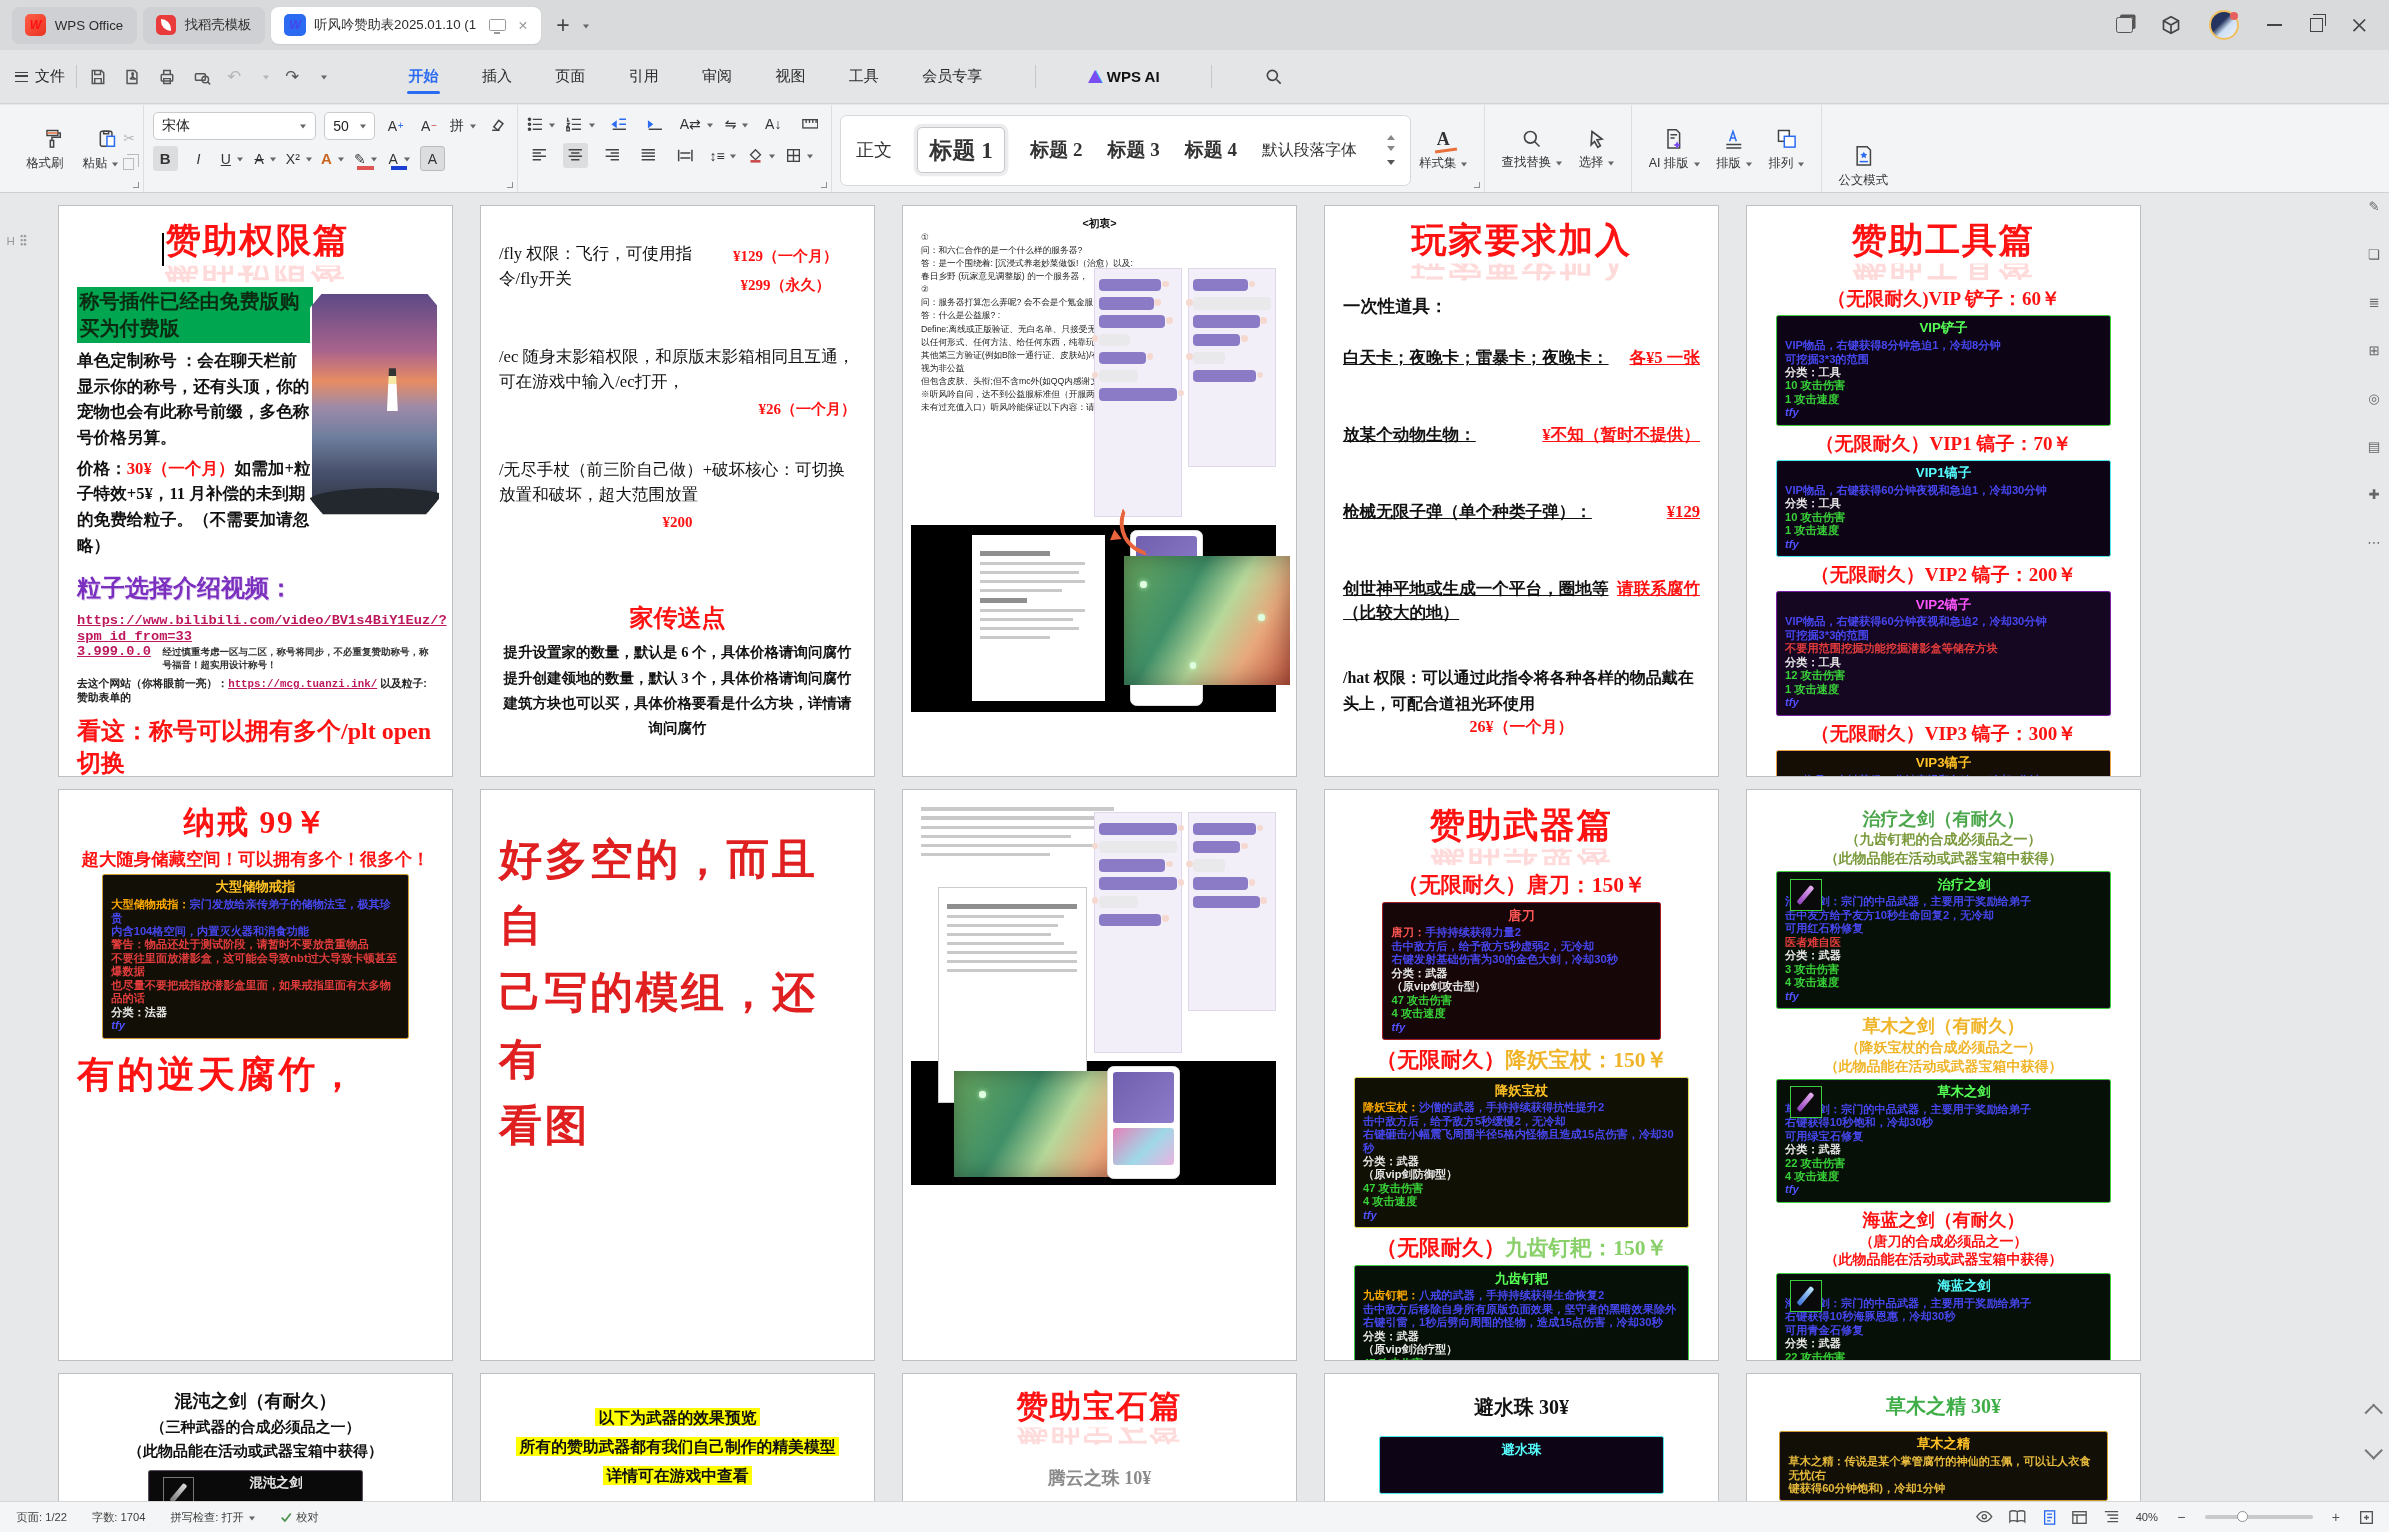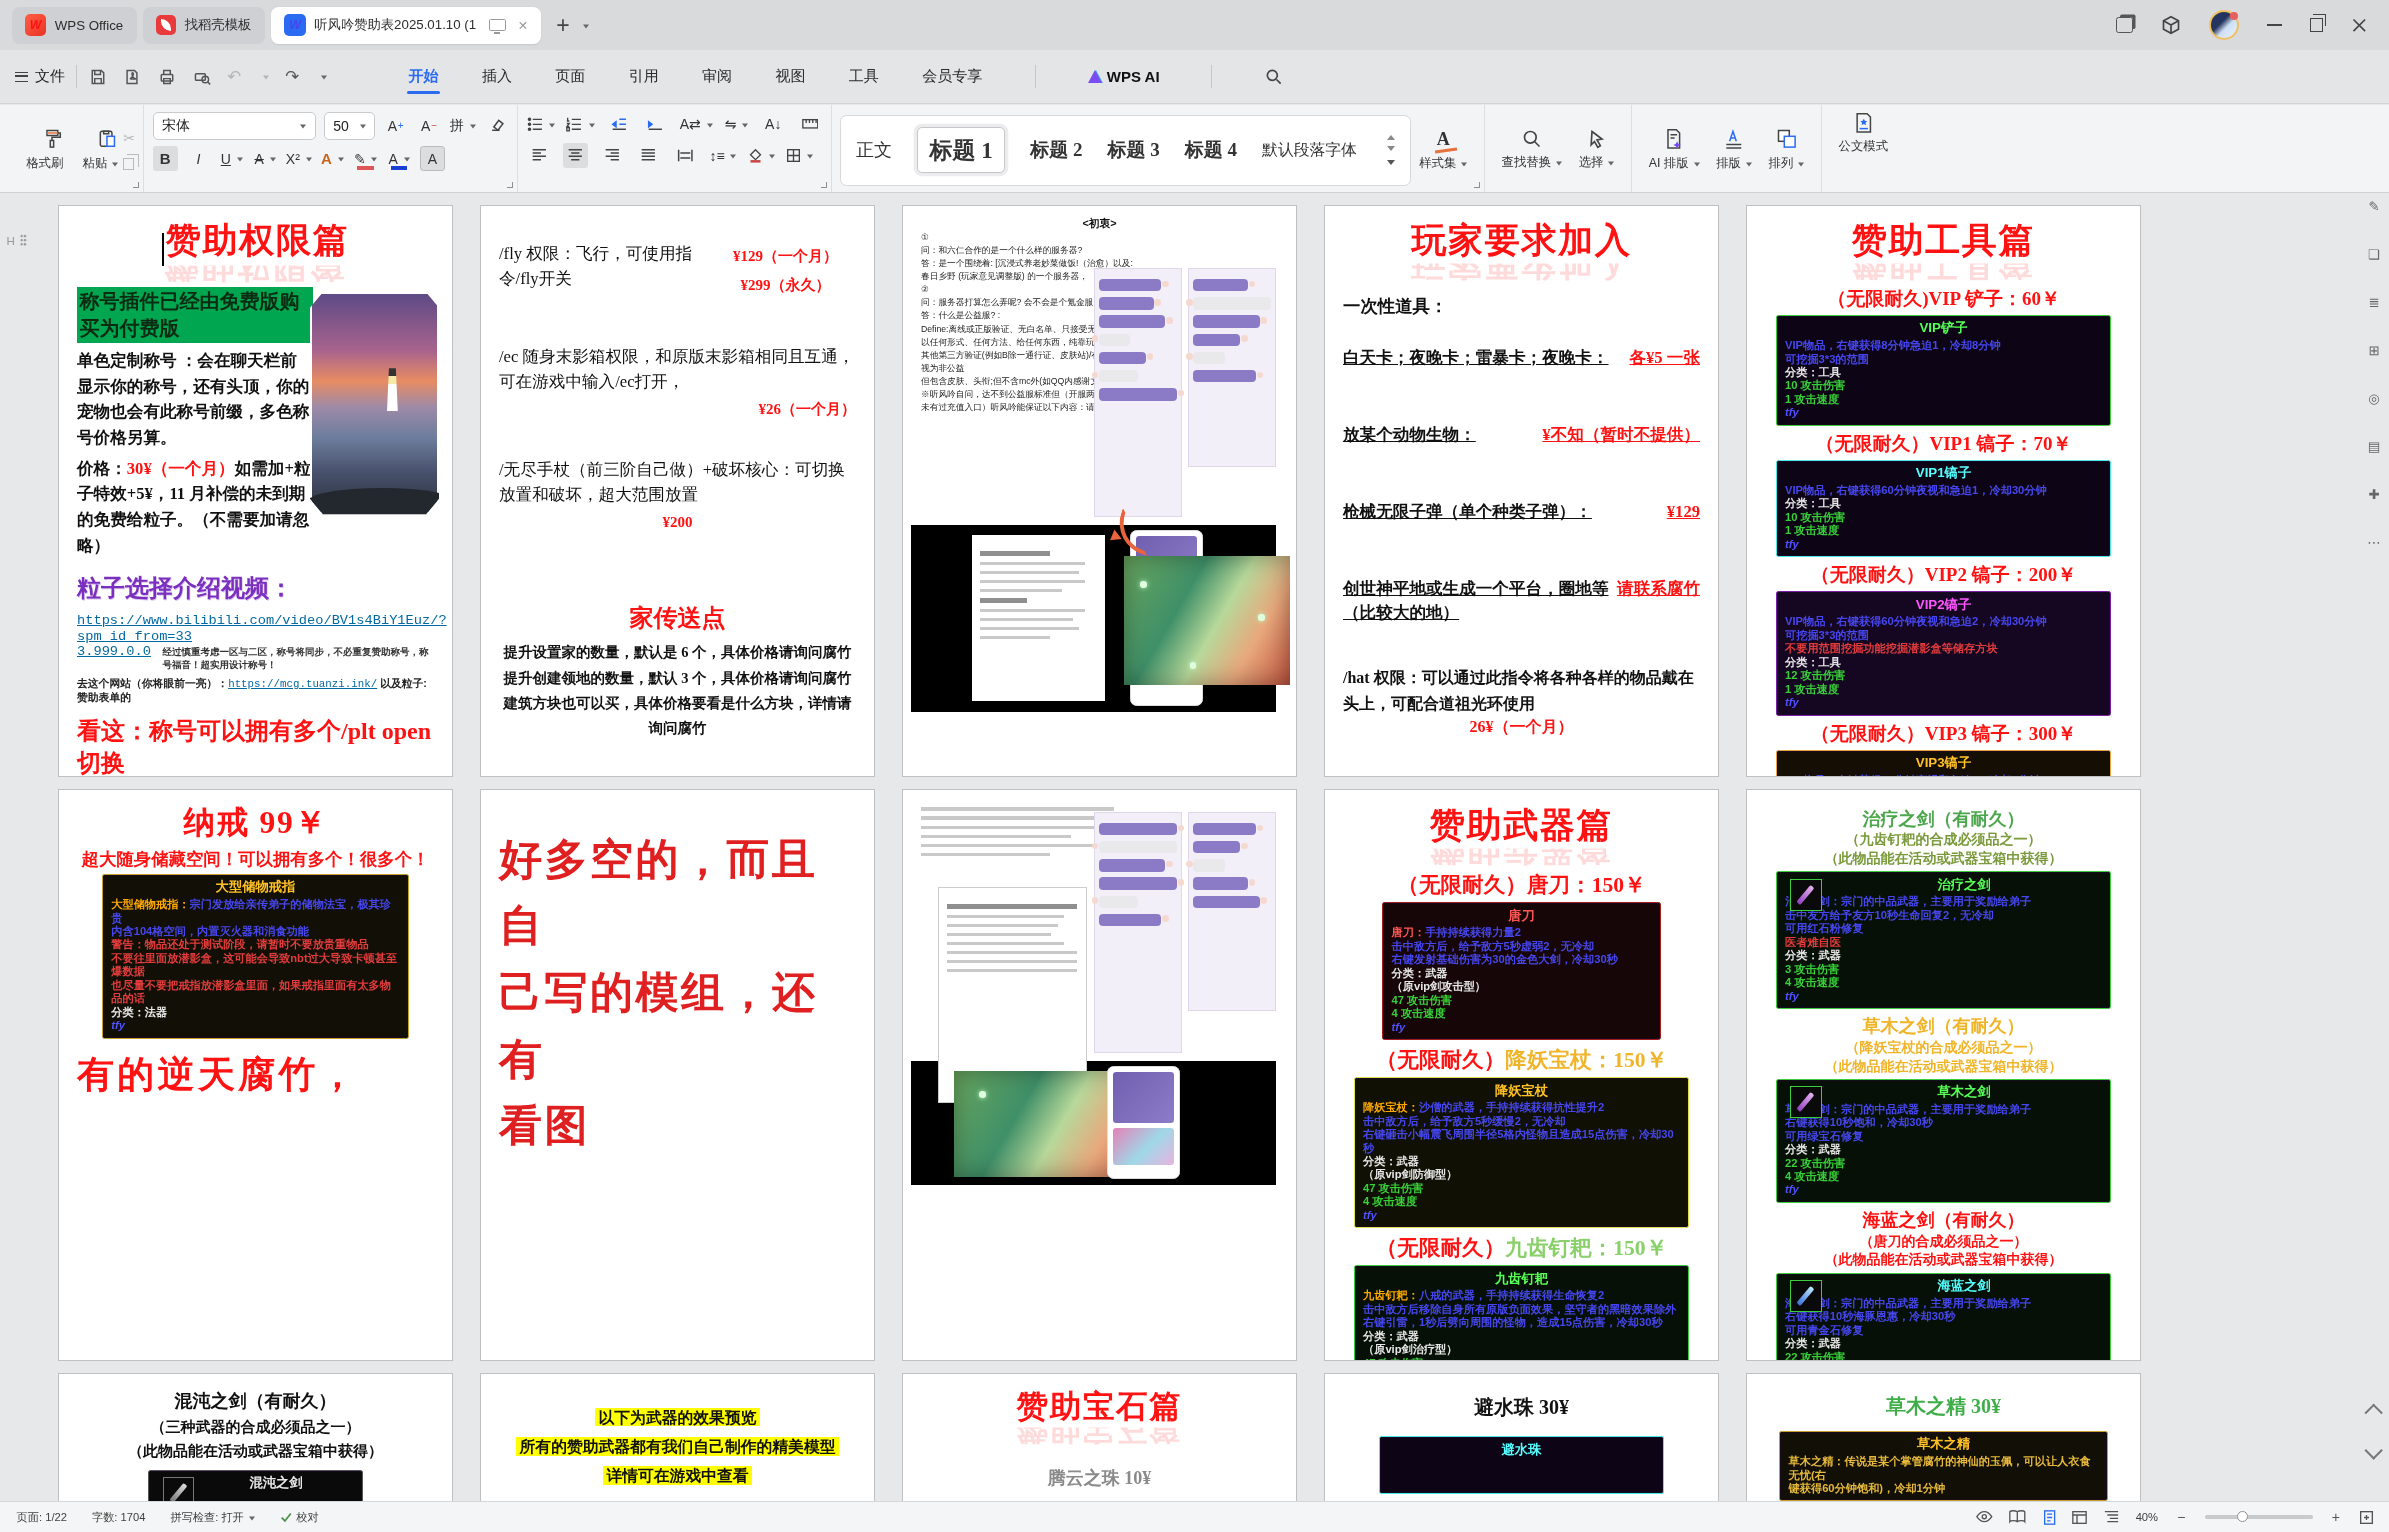--- a/index.html
+++ b/index.html
@@ -101,21 +101,21 @@
 
   
   .greenhead{display:inline-block;background:#00a650;color:#0b2b12;font-weight:bold;font-size:20px;padding:0.8px 2.5px;margin-top:5px}
   .body20{font-size:16.6px;font-weight:bold;line-height:1.55;margin-top:5px}
   .purplehead{font-size:24px;font-weight:bold;color:#7b2fbe;margin-top:13.3px;text-shadow:0.8px 0.8px 0 #d9c6ee}
   .p1cols{position:relative;min-height:257px}
   .p1left{width:236px}
   .lighthouse{position:absolute;right:-5px;top:10px;width:129px;height:222px;clip-path:polygon(10% 0,90% 0,100% 7%,100% 93%,90% 100%,10% 100%,0 93%,0 7%);background:linear-gradient(#5d4a86 0%,#a9638d 26%,#e78c63 40%,#9d8aa8 52%,#6d7d9d 66%,#47506b 82%,#2d3340 100%);border:2.5px solid #fff;box-shadow:0 0 2.5px rgba(0,0,0,.4)}
   .lh-tower{position:absolute;left:60%;top:34%;width:10.8px;height:43px;background:linear-gradient(#333 0 18%,#f7e9a8 18% 38%,#fff 38% 100%);clip-path:polygon(18% 0,82% 0,100% 100%,0 100%)}
   .lh-rock{position:absolute;left:-5px;bottom:-3.3px;width:120%;height:28px;background:#23272e;border-radius:50% 50% 0 0}
-  .link{font-family:"Liberation Mono",monospace;color:#0369a1;text-decoration:underline;font-weight:normal}
+  .link{font-family:"Liberation Mono",monospace;color:#be185d;text-decoration:underline;font-weight:bold}
   .lk1{font-size:13.7px;margin-top:8.3px}
   .lk2{font-size:13.7px;display:flex;align-items:baseline;gap:11.6px}
   .smallnote{font-family:"Liberation Sans",sans-serif;font-size:9.5px;color:#333;font-weight:bold}
   .note2{font-size:10.8px;color:#222;font-weight:bold;margin-top:5px;font-family:"Liberation Sans",sans-serif}
   .redhead2{font-size:24px;font-weight:bold;color:#fe1212;margin-top:10px}
 
   
   .p2row{display:flex;margin-top:25px;gap:6.6px}
   .p2cmd{flex:1;font-size:16.6px;font-weight:normal;line-height:1.5}
   .p2price{width:141px;text-align:center;color:#fe1212;font-weight:bold;font-size:15px;line-height:1.9}
@@ -537,21 +537,21 @@
       </div>
       <div class="lblbtn">
         <svg width="21.6" height="21.6" viewBox="0 0 26 26" fill="none" stroke="#444" stroke-width="1.8">
             <rect x="3" y="3" width="13" height="13" fill="#fff"></rect>
             <rect x="10" y="10" width="13" height="13" fill="#fff" stroke="#2a6bf2"></rect>
           </svg>
         <span><span>排列</span><span class="dd"></span></span>
       </div>
     </div>
 
-    <div class="rgroup" style="align-items:flex-start;border-right:none">
+    <div class="rgroup" style="align-items:flex-end;border-right:none">
       <div class="lblbtn">
         <svg width="21.6" height="21.6" viewBox="0 0 26 26" fill="none" stroke="#444" stroke-width="1.8">
             <path d="M5 2h12l4 4v18H5z"></path>
             <path d="M13 8l1.3 2.6 2.9.4-2.1 2 .5 2.9-2.6-1.4-2.6 1.4.5-2.9-2.1-2 2.9-.4z" fill="#2a6bf2" stroke="none"></path>
             <path d="M8 20h10" stroke="#2a6bf2"></path>
           </svg>
         <span>公文模式</span>
       </div>
     </div>
   </div>

